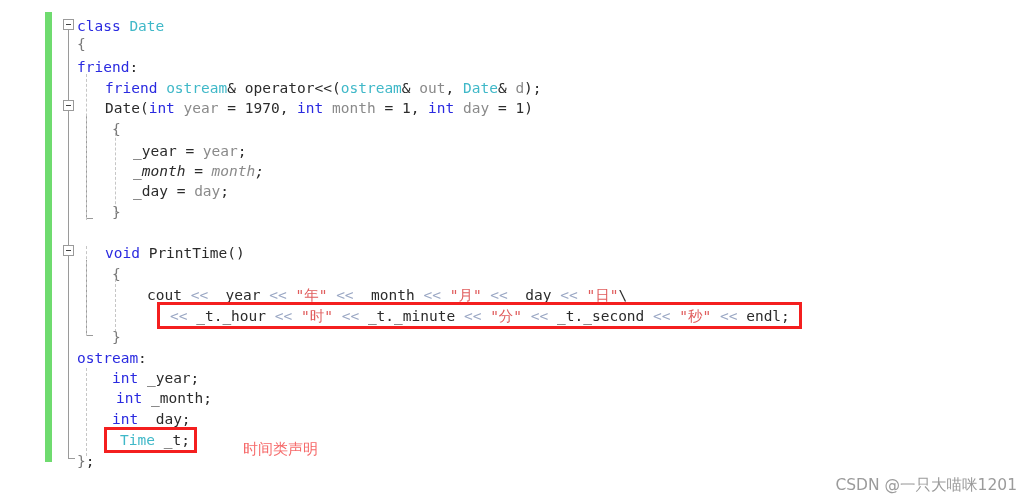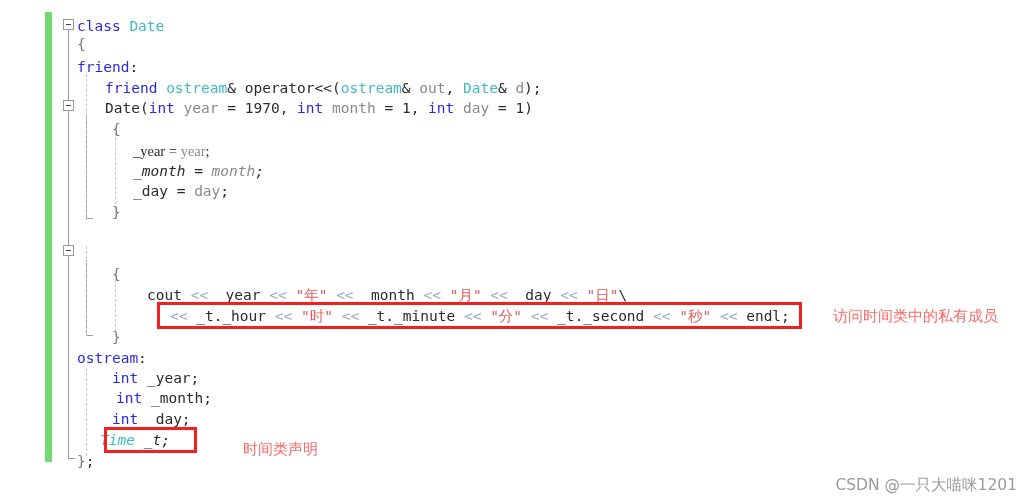--- a/index.html
+++ b/index.html
@@ -192,52 +192,52 @@
   <div class="code-line" style="left:77px; top:35px;"><span class="brc">{</span></div>
 
   <div class="code-line" style="left:77px; top:58px;"><span class="kw">friend</span><span class="pln">:</span></div>
 
   <div class="code-line" style="left:105px; top:79px;"><span class="kw">friend</span> <span class="typ">ostream</span><span class="pln">&amp; operator&lt;&lt;(</span><span class="typ">ostream</span><span class="pln">&amp; </span><span class="var">out</span><span class="pln">, </span><span class="typ">Date</span><span class="pln">&amp; </span><span class="var">d</span><span class="pln">);</span></div>
 
   <div class="code-line" style="left:105px; top:99px;"><span class="pln">Date(</span><span class="kw">int</span> <span class="var">year</span> <span class="pln">= </span><span class="num">1970</span><span class="pln">, </span><span class="kw">int</span> <span class="var">month</span> <span class="pln">= </span><span class="num">1</span><span class="pln">, </span><span class="kw">int</span> <span class="var">day</span> <span class="pln">= </span><span class="num">1</span><span class="pln">)</span></div>
 
   <div class="code-line" style="left:112px; top:120px;"><span class="brc">{</span></div>
 
-  <div class="code-line" style="left:133px; top:142px;font-family:Liberation Serif, serif;"><span class="mem">_year</span> <span class="pln">= </span><span class="var">year</span><span class="pln">;</span></div>
+  <div class="code-line" style="left:133px; top:142px;"><span class="mem">_year</span> <span class="pln">= </span><span class="var">year</span><span class="pln">;</span></div>
 
   <div class="code-line" style="left:133px; top:162px;font-style:italic;"><span class="mem">_month</span> <span class="pln">= </span><span class="var">month</span><span class="pln">;</span></div>
 
   <div class="code-line" style="left:133px; top:182px;"><span class="mem">_day</span> <span class="pln">= </span><span class="var">day</span><span class="pln">;</span></div>
 
   <div class="code-line" style="left:112px; top:203px;"><span class="brc">}</span></div>
 
+  <div class="code-line" style="left:105px; top:244px;"><span class="kw">void</span> <span class="pln">PrintTime()</span></div>
 
   <div class="code-line" style="left:112px; top:265px;"><span class="brc">{</span></div>
 
   <div class="code-line" style="left:147px; top:286px;"><span class="pln">cout </span><span class="op">&lt;&lt;</span><span class="pln"> _year </span><span class="op">&lt;&lt;</span><span class="pln"> </span><span class="str">"年"</span><span class="pln"> </span><span class="op">&lt;&lt;</span><span class="pln"> _month </span><span class="op">&lt;&lt;</span><span class="pln"> </span><span class="str">"月"</span><span class="pln"> </span><span class="op">&lt;&lt;</span><span class="pln"> _day </span><span class="op">&lt;&lt;</span><span class="pln"> </span><span class="str">"日"</span><span class="pln">\</span></div>
 
   <div class="code-line" style="left:170px; top:307px;"><span class="op">&lt;&lt;</span><span class="pln"> _t._hour </span><span class="op">&lt;&lt;</span><span class="pln"> </span><span class="str">"时"</span><span class="pln"> </span><span class="op">&lt;&lt;</span><span class="pln"> _t._minute </span><span class="op">&lt;&lt;</span><span class="pln"> </span><span class="str">"分"</span><span class="pln"> </span><span class="op">&lt;&lt;</span><span class="pln"> _t._second </span><span class="op">&lt;&lt;</span><span class="pln"> </span><span class="str">"秒"</span><span class="pln"> </span><span class="op">&lt;&lt;</span><span class="pln"> endl;</span></div>
 
   <div class="code-line" style="left:112px; top:328px;"><span class="brc">}</span></div>
 
   <div class="code-line" style="left:77px; top:349px;"><span class="kw">ostream</span><span class="pln">:</span></div>
 
   <div class="code-line" style="left:112px; top:369px;"><span class="kw">int</span> <span class="mem">_year</span><span class="pln">;</span></div>
 
   <div class="code-line" style="left:116px; top:389px;"><span class="kw">int</span> <span class="mem">_month</span><span class="pln">;</span></div>
 
   <div class="code-line" style="left:112px; top:410px;"><span class="kw">int</span> <span class="mem">_day</span><span class="pln">;</span></div>
 
-  <div class="code-line" style="left:100px; top:431px;font-style:italic;"><span class="typ">Time</span> <span class="mem">_t</span><span class="pln">;</span></div>
+  <div class="code-line" style="left:120px; top:431px;"><span class="typ">Time</span> <span class="mem">_t</span><span class="pln">;</span></div>
 
   <div class="code-line" style="left:77px; top:452px;"><span class="brc">}</span><span class="pln">;</span></div>
 
   <div class="red-box" style="left:157px; top:302px; width:645px; height:27px;"></div>
 
   <div class="red-box" style="left:104px; top:427px; width:93px; height:26px;"></div>
 
-  <div class="annot" style="left:833px; top:307px;">访问时间类中的私有成员</div>
 
   <div class="annot" style="left:243px; top:440px;">时间类声明</div>
 
   <div class="watermark">CSDN @一只大喵咪1201</div>
 
 </div>
 
 </body></html>

